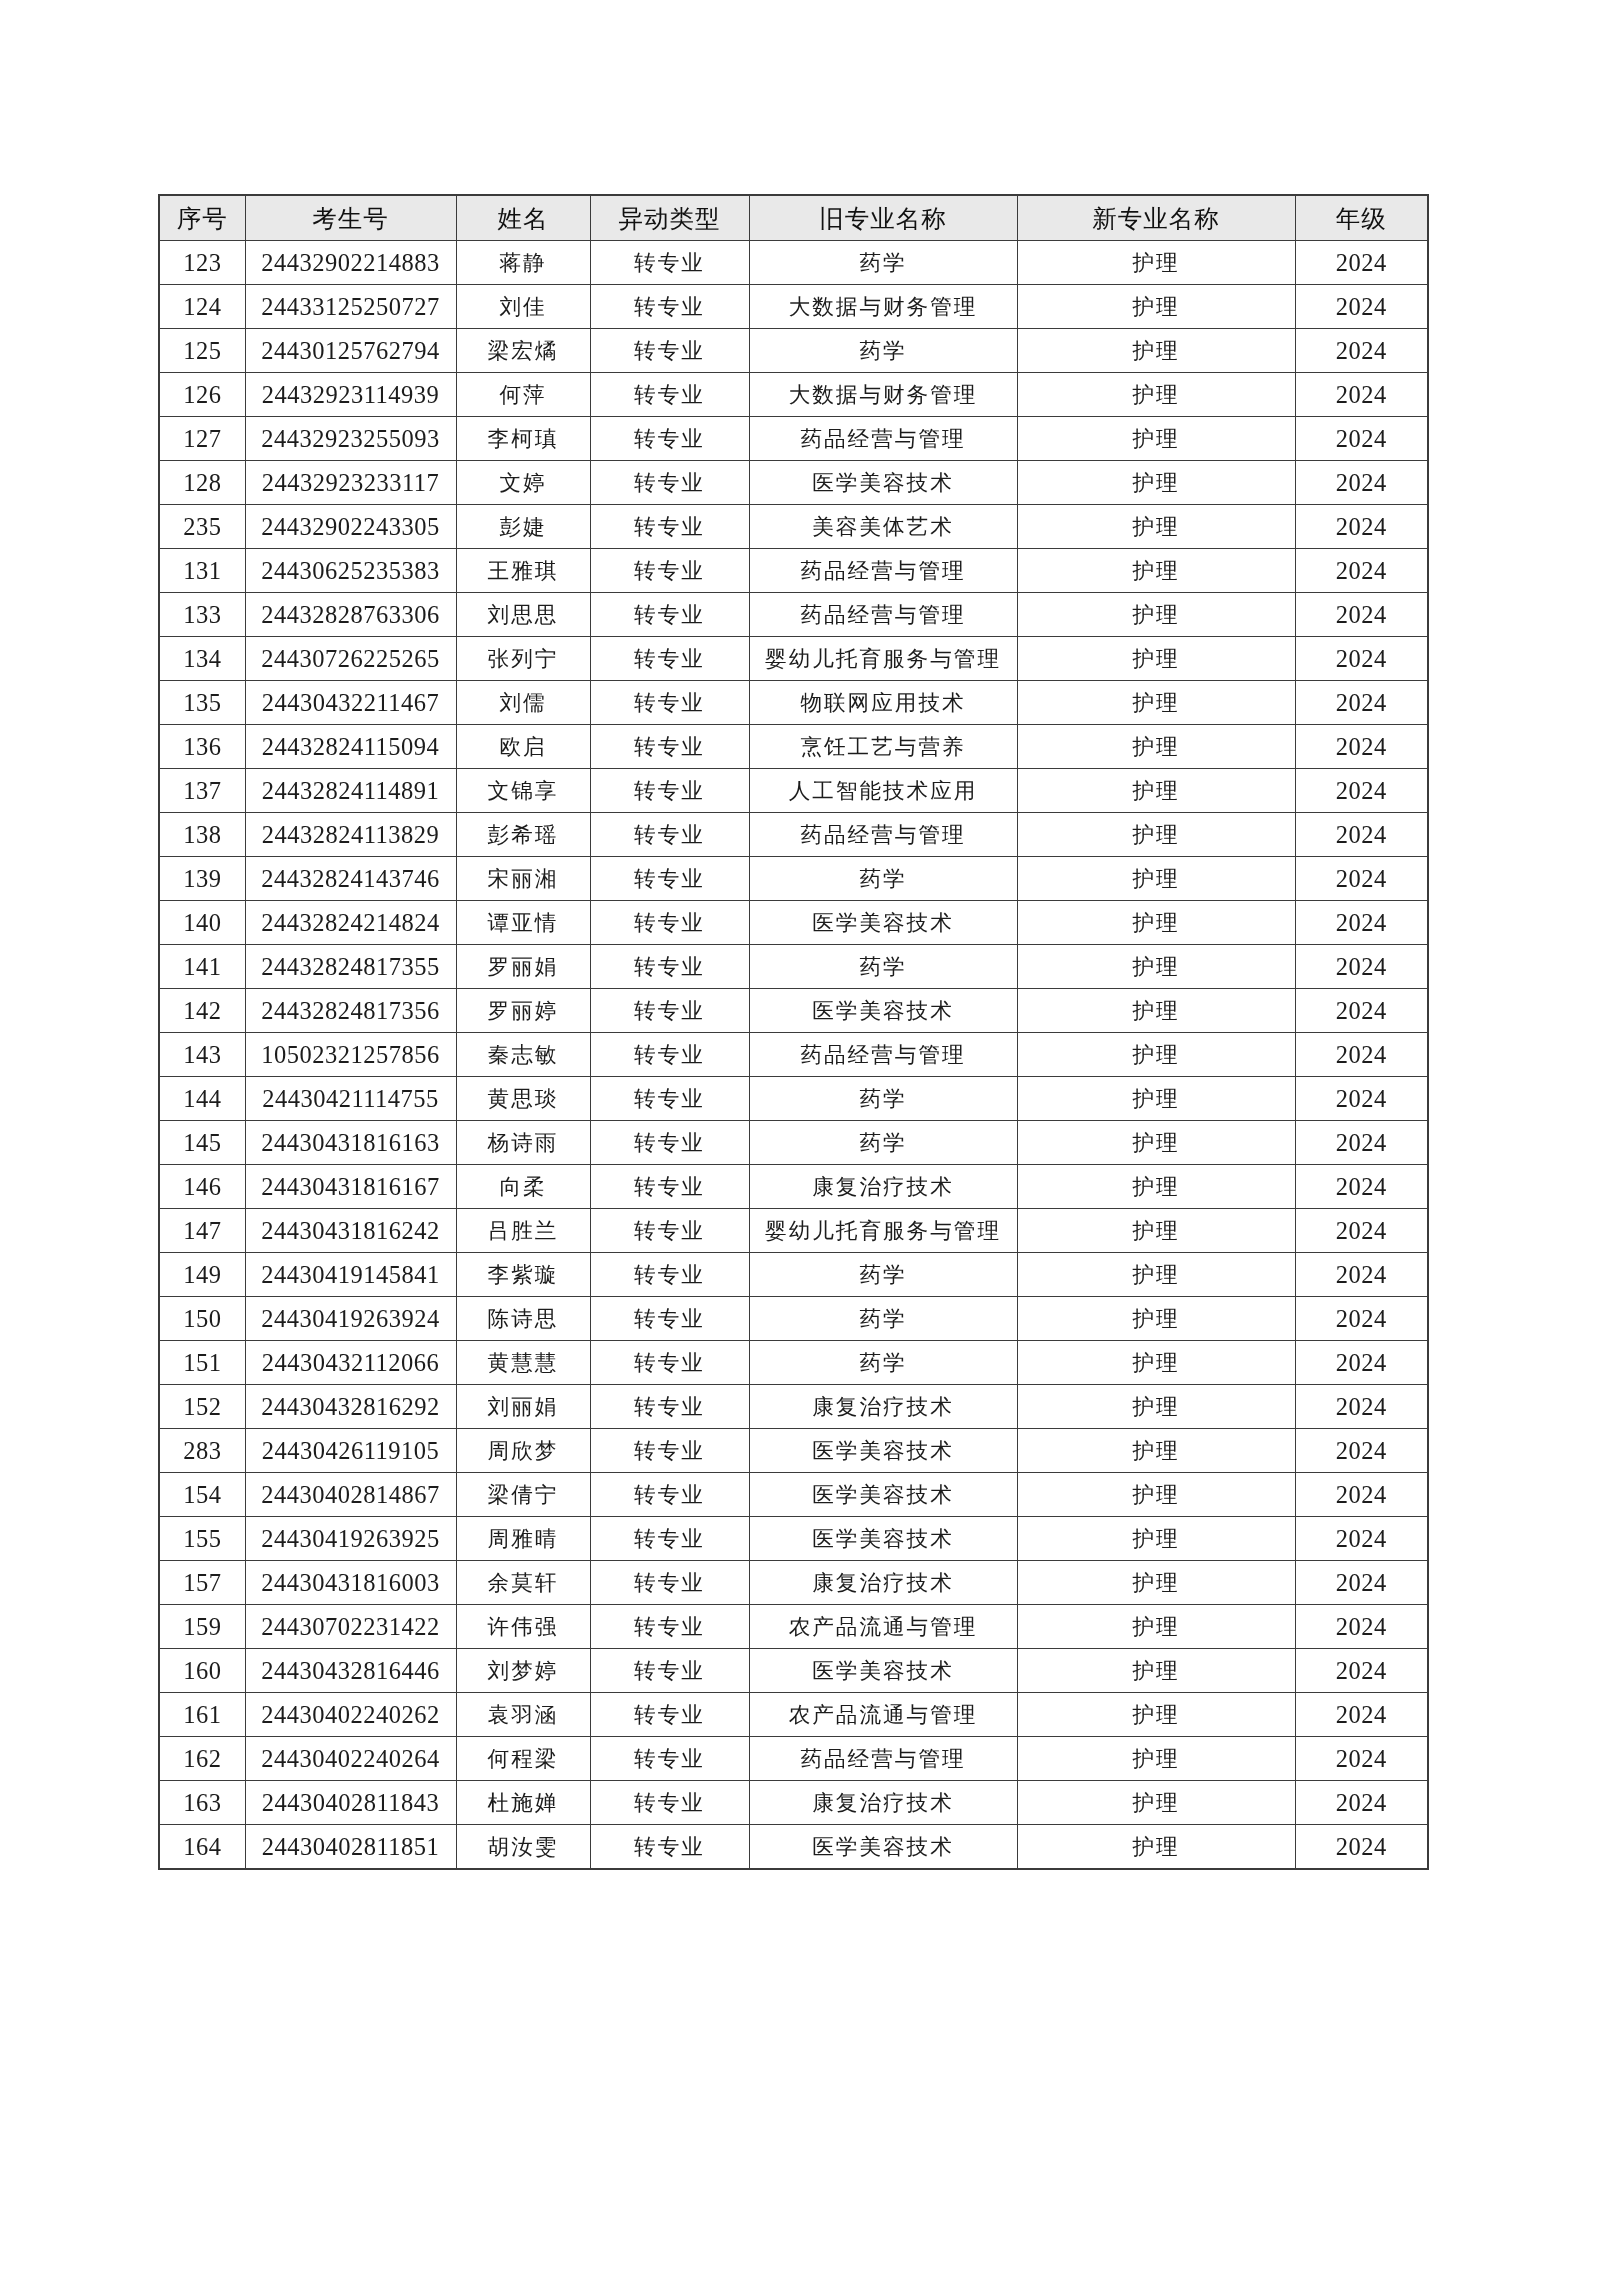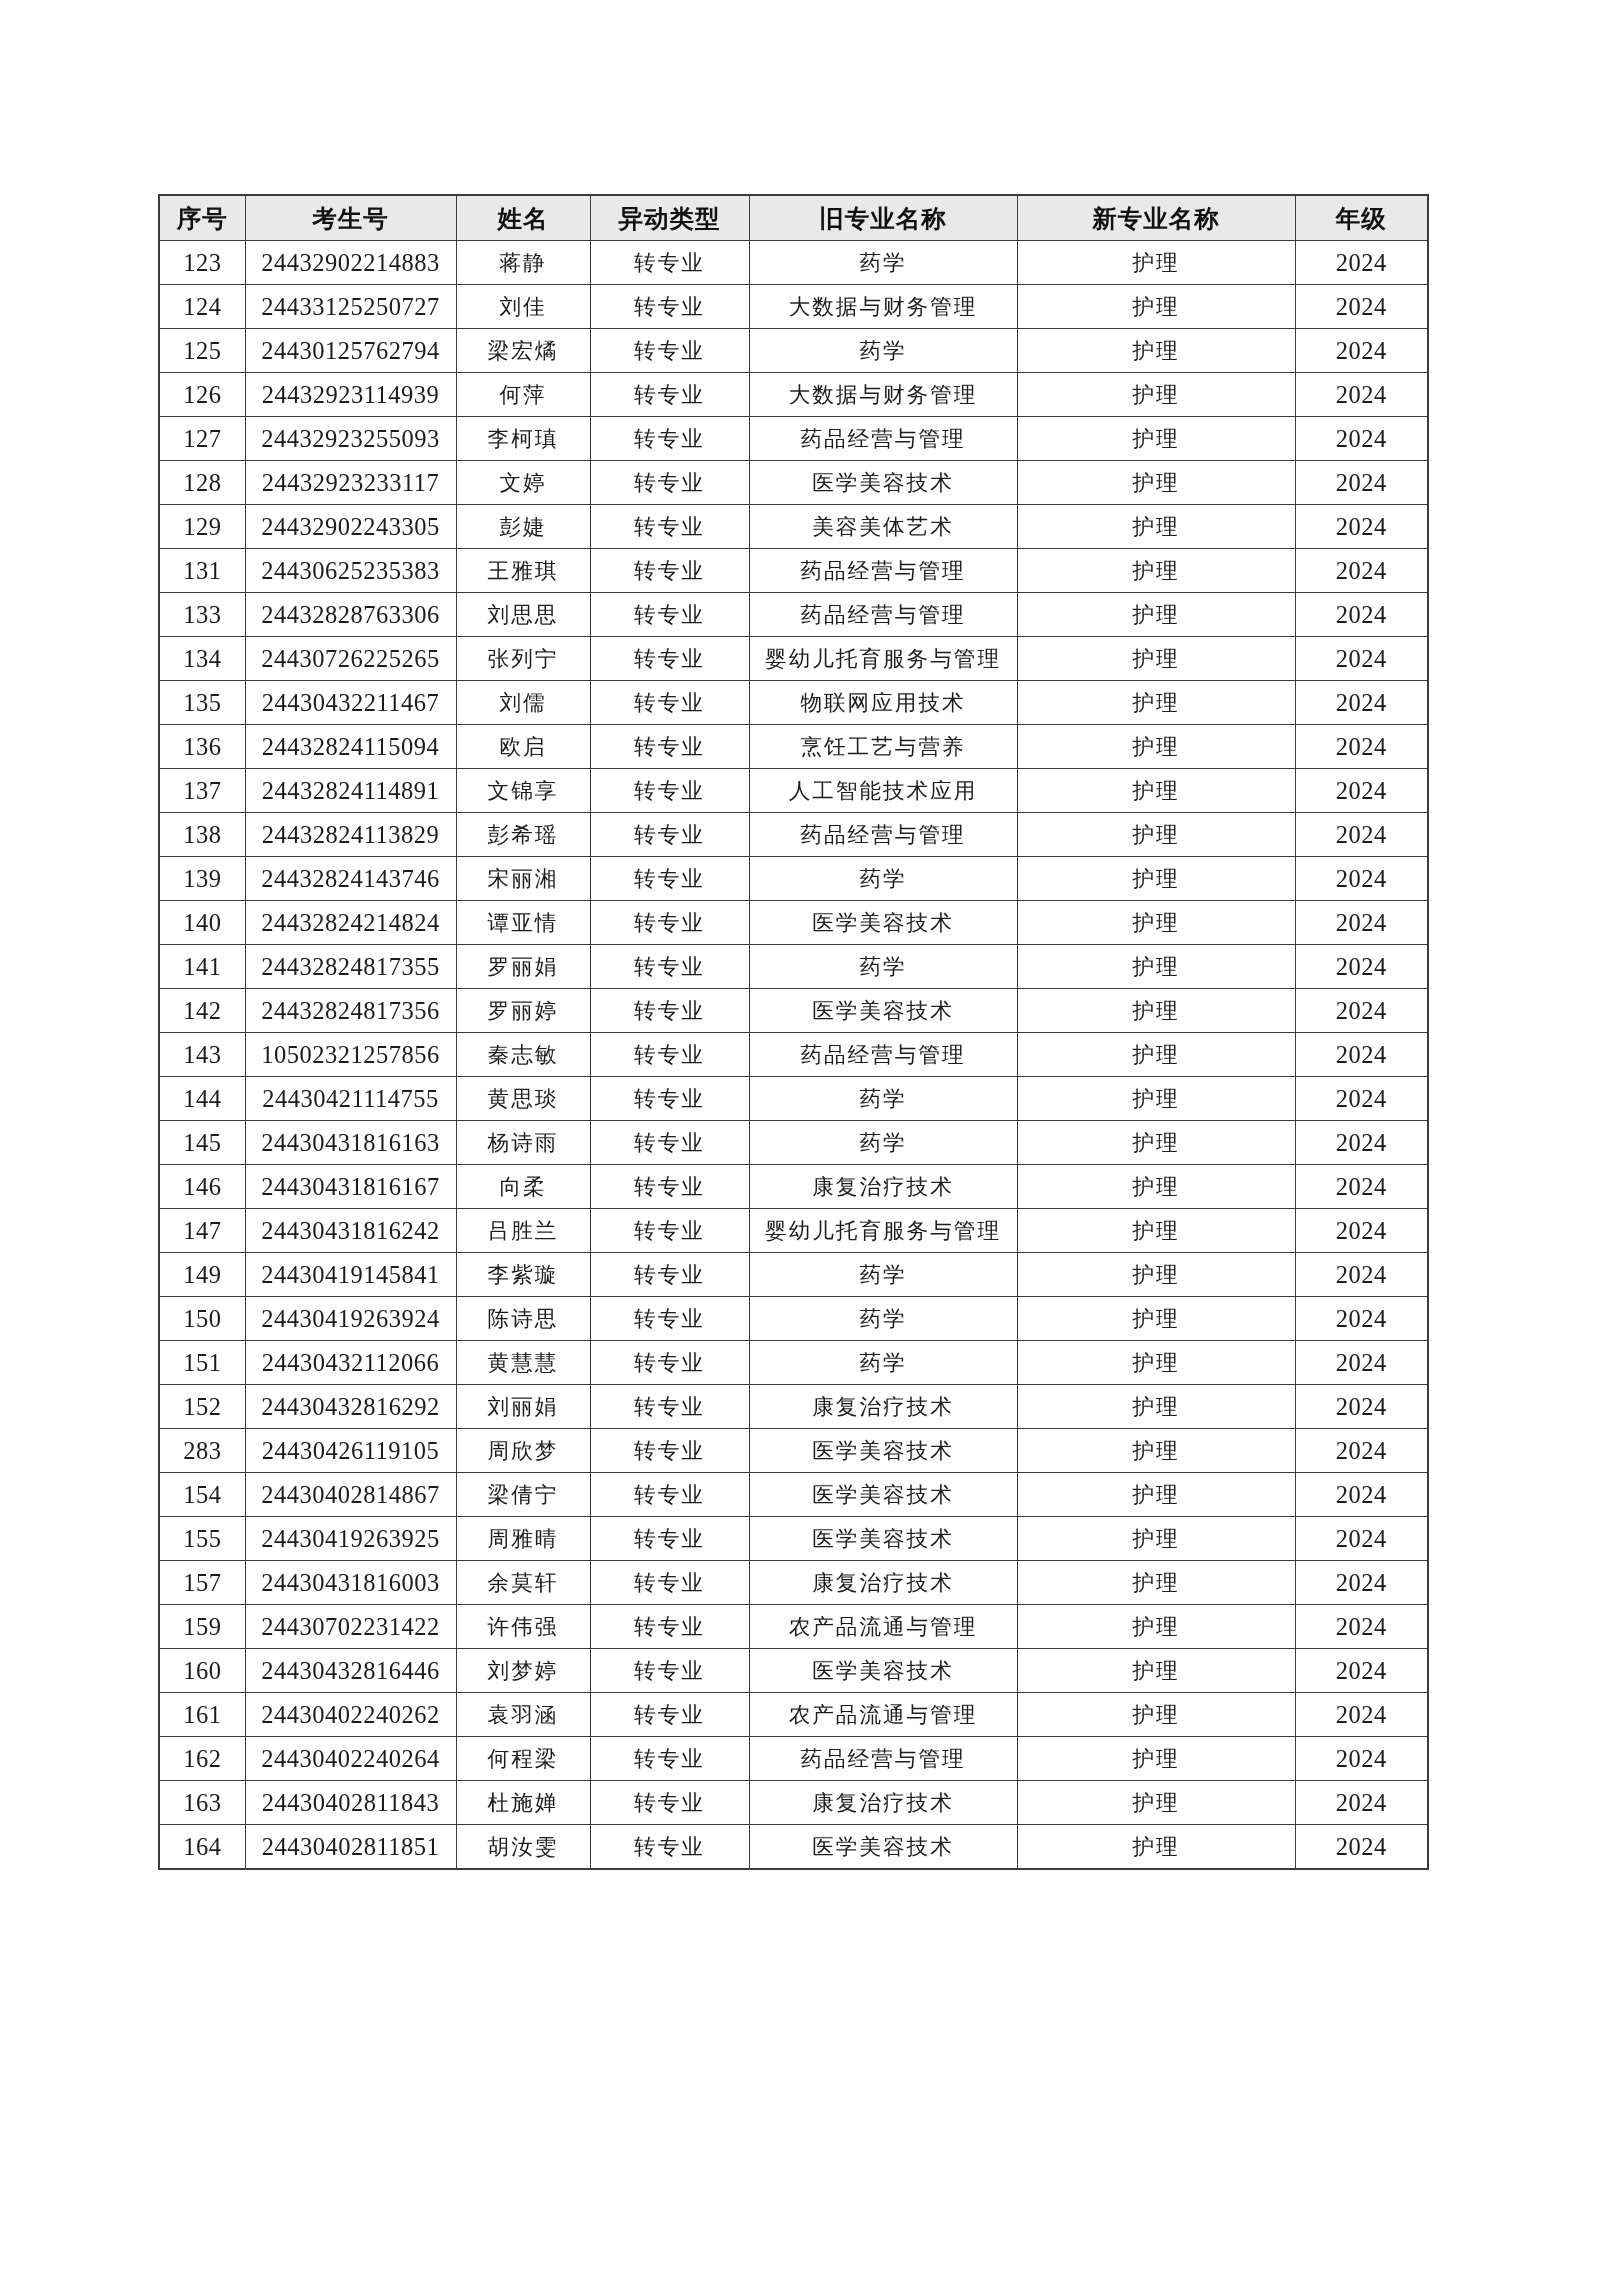--- a/index.html
+++ b/index.html
@@ -35,21 +35,21 @@
     text-align: center;
     vertical-align: middle;
     padding: 0 3.9px;
     overflow: hidden;
     white-space: nowrap;
   }
   table.roster thead th {
     height: 44px;
     background: #e9e9e9;
     font-family: "Liberation Sans", sans-serif;
-    font-weight: 700;
+    font-weight: 400;
     font-size: 24.5px;
     letter-spacing: 1px;
     color: #111;
   }
   table.roster tbody td {
     height: 43px;
     font-size: 22.5px;
     background: #ffffff;
   }
   
@@ -143,21 +143,21 @@
         <tr>
           <td>128</td>
           <td>24432923233117</td>
           <td>文婷</td>
           <td>转专业</td>
           <td>医学美容技术</td>
           <td>护理</td>
           <td>2024</td>
         </tr>
         <tr>
-          <td>129</td>
+          <td>235</td>
           <td>24432902243305</td>
           <td>彭婕</td>
           <td>转专业</td>
           <td>美容美体艺术</td>
           <td>护理</td>
           <td>2024</td>
         </tr>
         <tr>
           <td>131</td>
           <td>24430625235383</td>

